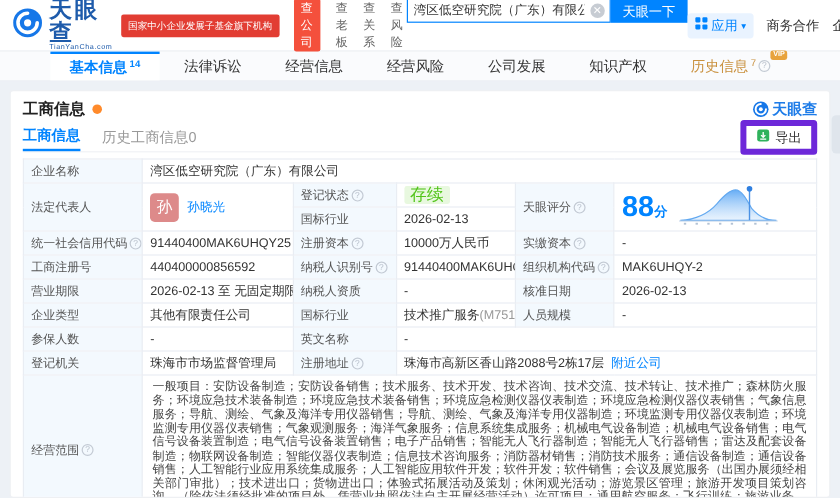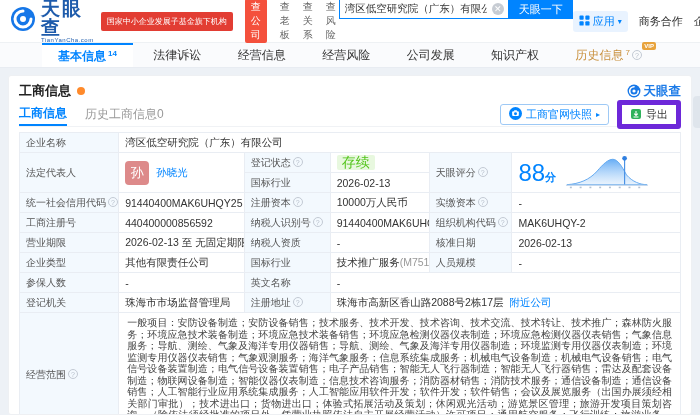--- a/index.html
+++ b/index.html
@@ -55,21 +55,21 @@
   td{border:1px solid #e9edf3;height:20px;padding:0 6px;white-space:nowrap;overflow:hidden;vertical-align:middle;}
   td.lbl{background:#f3f9fe;color:#555;font-size:10px;padding:0 4px 0 6px;}
   td.val{font-size:10.5px;color:#333;}
   .link{color:#0084ff;cursor:pointer;}
   .muted{color:#999;}
   .q-icon{display:inline-block;width:10px;height:10px;border:1px solid #c3cad4;border-radius:50%;color:#b6bec9;font-size:7px;line-height:9px;text-align:center;margin-left:2px;vertical-align:1px;cursor:pointer;}
   .badge-green{display:inline-block;background:#e8f8df;color:#52c41a;padding:0 5px;border-radius:2px;font-size:14px;line-height:15px;}
   .rep{display:flex;align-items:center;gap:7px;}
   .avatar{width:24px;height:24px;border-radius:4px;background:#dd8a8a;color:#fff;display:flex;align-items:center;justify-content:center;font-size:13px;flex:none;}
   .score-wrap{display:flex;align-items:center;gap:8px;}
-  .score-num{font-size:24px;font-weight:normal;color:#0084ff;line-height:24px;}
+  .score-num{font-size:24px;font-weight:bold;color:#0084ff;line-height:24px;}
   .score-unit{font-size:11px;color:#0084ff;font-weight:bold;}
   td.scope{white-space:normal;font-size:10px;line-height:11.5px;color:#444;text-align:justify;padding:4px 8px;vertical-align:top;}
   .float-widget{position:absolute;right:0;top:96px;width:7px;height:32px;background:#dfe5ec;border-radius:4px 0 0 4px;cursor:pointer;}
 </style>
 </head>
 <body>
 
 <div class="topbar">
   <div class="logo">
     <span>
@@ -166,32 +166,20 @@
           <path d="M13 5a8 8 0 1 0 8 8" stroke="#fff" stroke-width="3" fill="none" stroke-linecap="round"></path>
           <circle cx="13" cy="13" r="3" fill="#fff"></circle>
         </svg>
       <span>天眼查</span>
     </span>
   </div>
   <div class="subtabs">
     <span class="subtab active">工商信息</span>
     <span class="subtab">历史工商信息0</span>
     <span class="actions">
-      <span class="btn btn-snapshot">
-        <span>
-          <svg width="13" height="13" viewBox="0 0 14 14">
-              <circle cx="7" cy="7" r="7" fill="#0084ff"></circle>
-              <rect x="5.4" y="3.6" width="3.2" height="1.6" rx="0.6" fill="#fff"></rect>
-              <rect x="3.4" y="4.7" width="7.2" height="5" rx="1" fill="#fff"></rect>
-              <circle cx="7" cy="7.2" r="1.6" fill="#0084ff"></circle>
-            </svg>
-        </span>
-        <span>工商官网快照</span>
-          <span class="arr">▸</span>
-      </span>
       <span class="btn btn-export">
         <span>
           <svg width="12" height="12" viewBox="0 0 12 12">
               <rect x="1" y="1" width="10" height="10" rx="2" fill="#2fb25c"></rect>
               <path d="M6 3v4M4.2 5.6 6 7.4 7.8 5.6" stroke="#fff" stroke-width="1.1" fill="none"></path>
               <path d="M3.5 9h5" stroke="#fff" stroke-width="1.1"></path>
             </svg>
         </span>
         <span>导出</span>
       </span>

